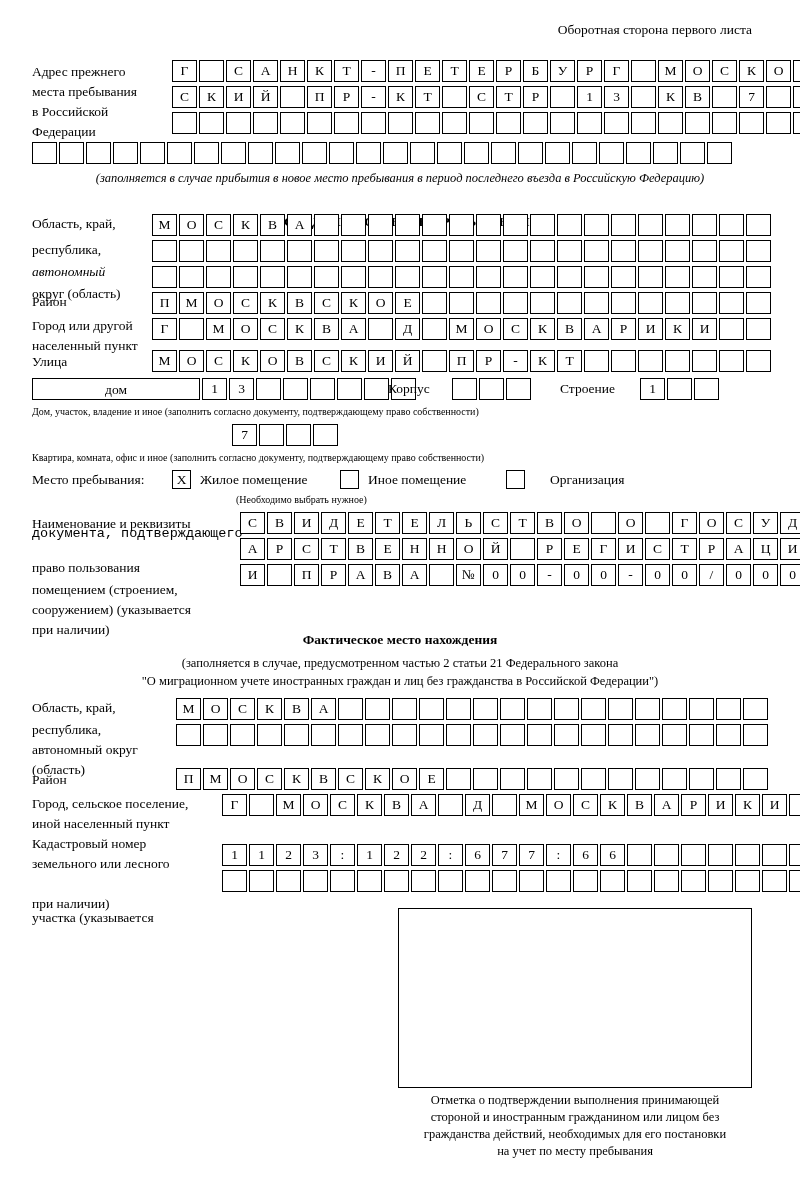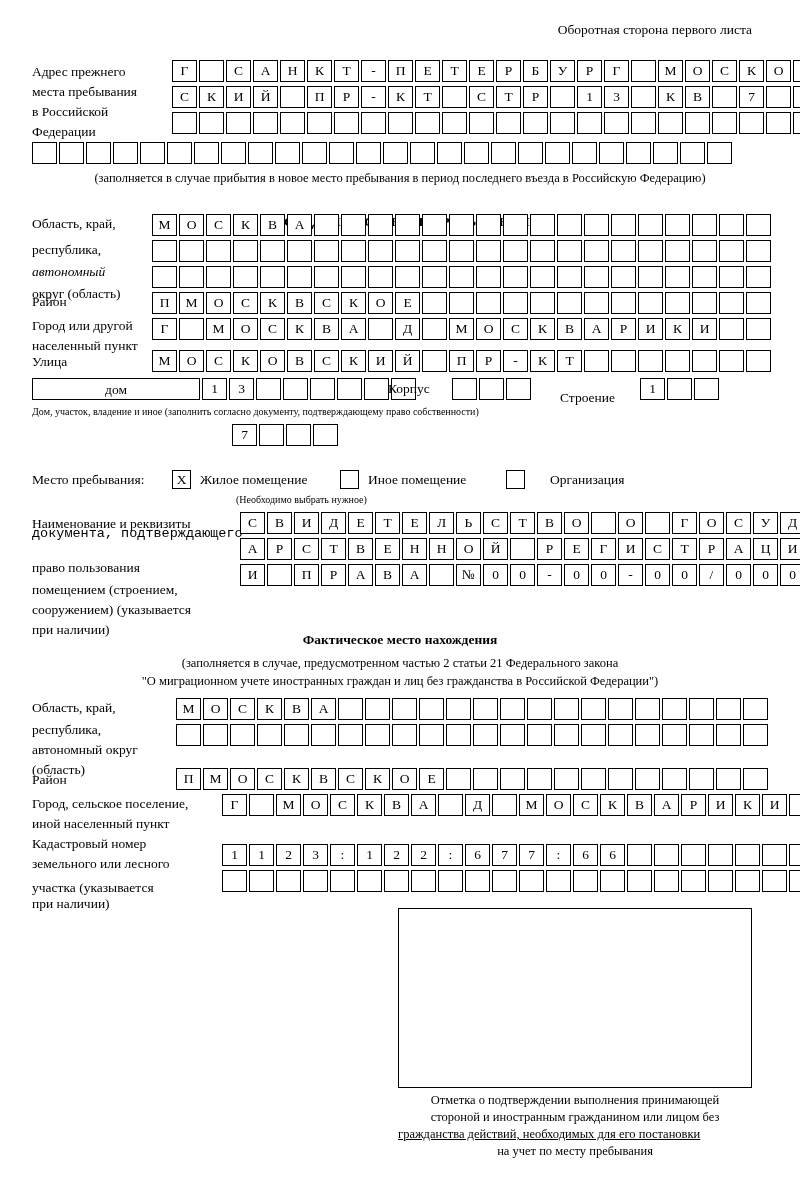--- a/index.html
+++ b/index.html
@@ -208,21 +208,21 @@
       <div class="cell"></div>
       <div class="cell"></div>
       <div class="cell"></div>
       <div class="cell"></div>
       <div class="cell"></div>
       <div class="cell"></div>
       <div class="cell"></div>
       <div class="cell"></div>
     </div>
 
-  <div class="note" style="top:170px; left:0;">(заполняется в случае прибытия в новое место пребывания в период последнего въезда в Российскую Федерацию)</div>
+  <div class="note" style="top:170px; left:0;font-style:italic;">(заполняется в случае прибытия в новое место пребывания в период последнего въезда в Российскую Федерацию)</div>
 
   <div class="title-center" style="top:194px;margin-top:20px;">2. СВЕДЕНИЯ О МЕСТЕ ПРЕБЫВАНИЯ</div>
 
   <div class="lbl" style="left:32px; top:214px;">Область, край,</div>
   <div class="lbl" style="left:32px; top:240px;">республика,</div>
   <div class="lbl" style="left:32px; top:262px;font-style:italic;">автономный</div>
   <div class="lbl" style="left:32px; top:284px;">округ (область)</div>
 
   <div class="cellrow" id="s2-reg0" style="left:152px; top:214px;">
       <div class="cell">М</div>
@@ -392,35 +392,36 @@
       <div class="cell"></div>
       <div class="cell"></div>
       <div class="cell"></div>
     </div>
   <div class="inline-lbl" style="left:388px; top:378px;">Корпус</div>
   <div class="cellrow" id="s2-korp" style="left:452px; top:378px;">
       <div class="cell"></div>
       <div class="cell"></div>
       <div class="cell"></div>
     </div>
-  <div class="inline-lbl" style="left:560px; top:387px;">Строение</div>
+  <div class="inline-lbl" style="left:560px; top:378px;">Строение</div>
   <div class="cellrow" id="s2-stro" style="left:640px; top:378px;">
       <div class="cell">1</div>
       <div class="cell"></div>
       <div class="cell"></div>
     </div>
 
   <div class="lbl small" style="left:32px; top:402px;">Дом, участок, владение и иное (заполнить согласно документу, подтверждающему право собственности)</div>
 
   <div class="cellrow" id="s2-flat" style="left:232px; top:424px;">
       <div class="cell">7</div>
       <div class="cell"></div>
       <div class="cell"></div>
       <div class="cell"></div>
     </div>
+  <div class="lbl small" style="left:32px; top:448px;">Квартира, комната, офис и иное (заполнить согласно документу, подтверждающему право собственности)</div>
 
   <div class="lbl" style="left:32px; top:470px;">Место пребывания:</div>
   <div class="sq" style="left:172px; top:470px;">X</div>
   <div class="lbl" style="left:200px; top:470px;">Жилое помещение</div>
   <div class="sq" style="left:340px; top:470px;"></div>
   <div class="lbl" style="left:368px; top:470px;">Иное помещение</div>
   <div class="sq" style="left:506px; top:470px;"></div>
   <div class="lbl" style="left:550px; top:470px;">Организация</div>
   <div class="lbl small" style="left:236px; top:490px;">(Необходимо выбрать нужное)</div>
 
@@ -607,21 +608,21 @@
       <div class="cell">А</div>
       <div class="cell">Р</div>
       <div class="cell">И</div>
       <div class="cell">К</div>
       <div class="cell">И</div>
       <div class="cell"></div>
     </div>
 
   <div class="lbl" style="left:32px; top:834px;">Кадастровый номер</div>
   <div class="lbl" style="left:32px; top:854px;">земельного или лесного</div>
-  <div class="lbl" style="left:32px; top:878px;">участка (указывается</div>
+  <div class="lbl" style="left:32px; top:908px;">участка (указывается</div>
   <div class="lbl" style="left:32px; top:894px;">при наличии)</div>
 
   <div class="cellrow" id="s3-cad0" style="left:222px; top:844px;">
       <div class="cell">1</div>
       <div class="cell">1</div>
       <div class="cell">2</div>
       <div class="cell">3</div>
       <div class="cell">:</div>
       <div class="cell">1</div>
       <div class="cell">2</div>
@@ -662,16 +663,16 @@
       <div class="cell"></div>
       <div class="cell"></div>
       <div class="cell"></div>
       <div class="cell"></div>
       <div class="cell"></div>
     </div>
 
   <div class="bigbox" style="left:398px; top:908px; width:354px; height:180px;"></div>
   <div style="position:absolute; left:398px; top:1092px; width:354px; text-align:center; font-size:12.5px; line-height:17px;">Отметка о подтверждении выполнения принимающей</div>
   <div style="position:absolute; left:398px; top:1109px; width:354px; text-align:center; font-size:12.5px; line-height:17px;">стороной и иностранным гражданином или лицом без</div>
-  <div style="position:absolute; left:398px; top:1126px; width:354px; font-size:12.5px; line-height:17px;text-decoration:underline;">гражданства действий, необходимых для его постановки</div>
+  <div style="position:absolute; left:398px; top:1126px; width:354px; text-align:center; font-size:12.5px; line-height:17px;">гражданства действий, необходимых для его постановки</div>
   <div style="position:absolute; left:398px; top:1143px; width:354px; text-align:center; font-size:12.5px; line-height:17px;">на учет по месту пребывания</div>
 
 </div>
 
 </body></html>

